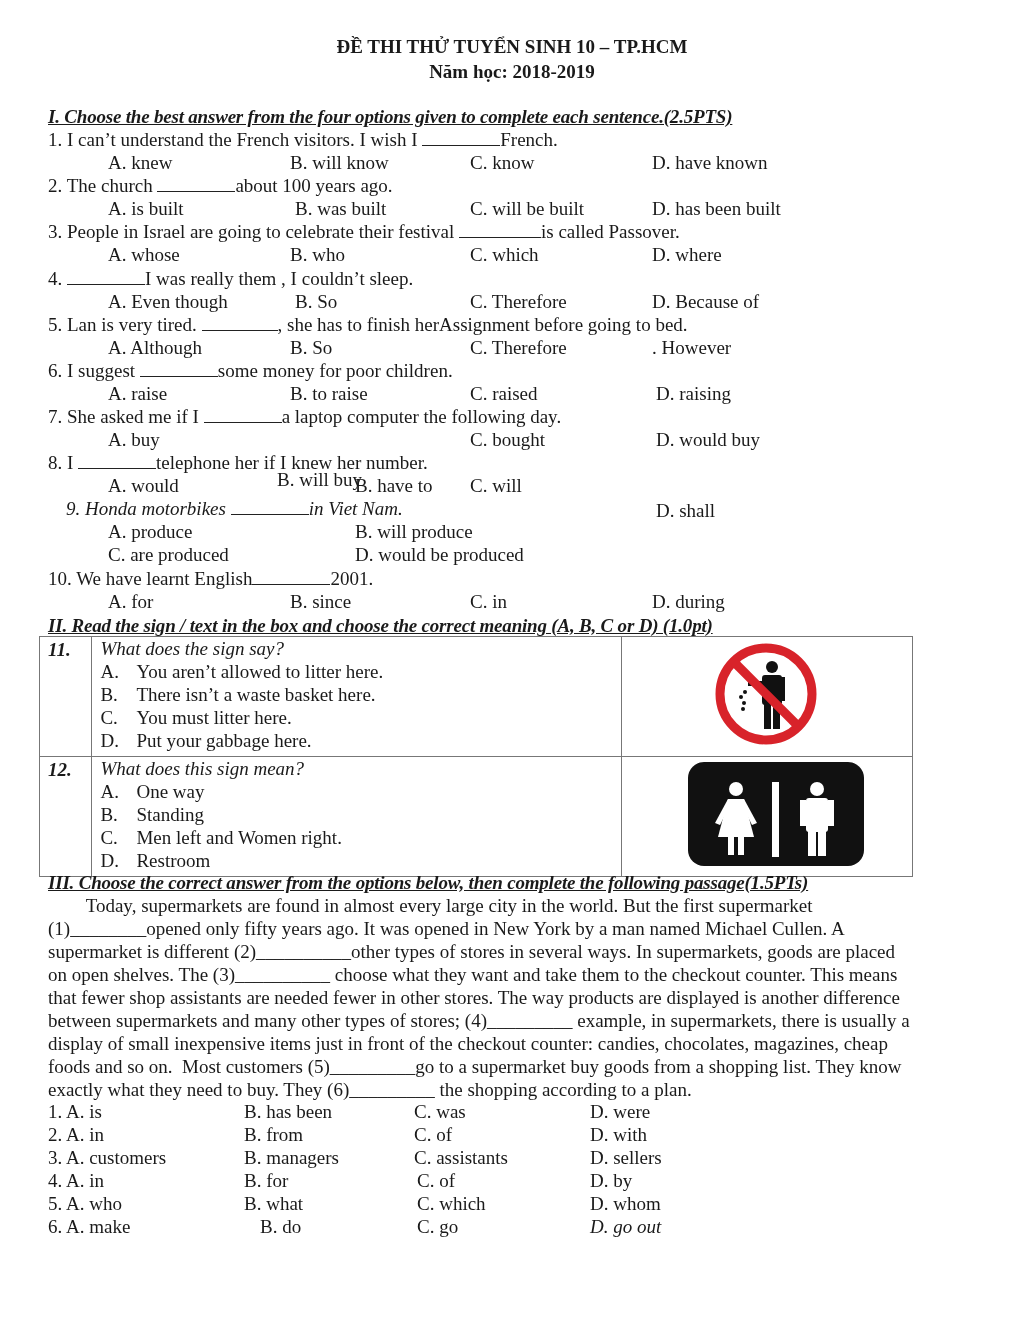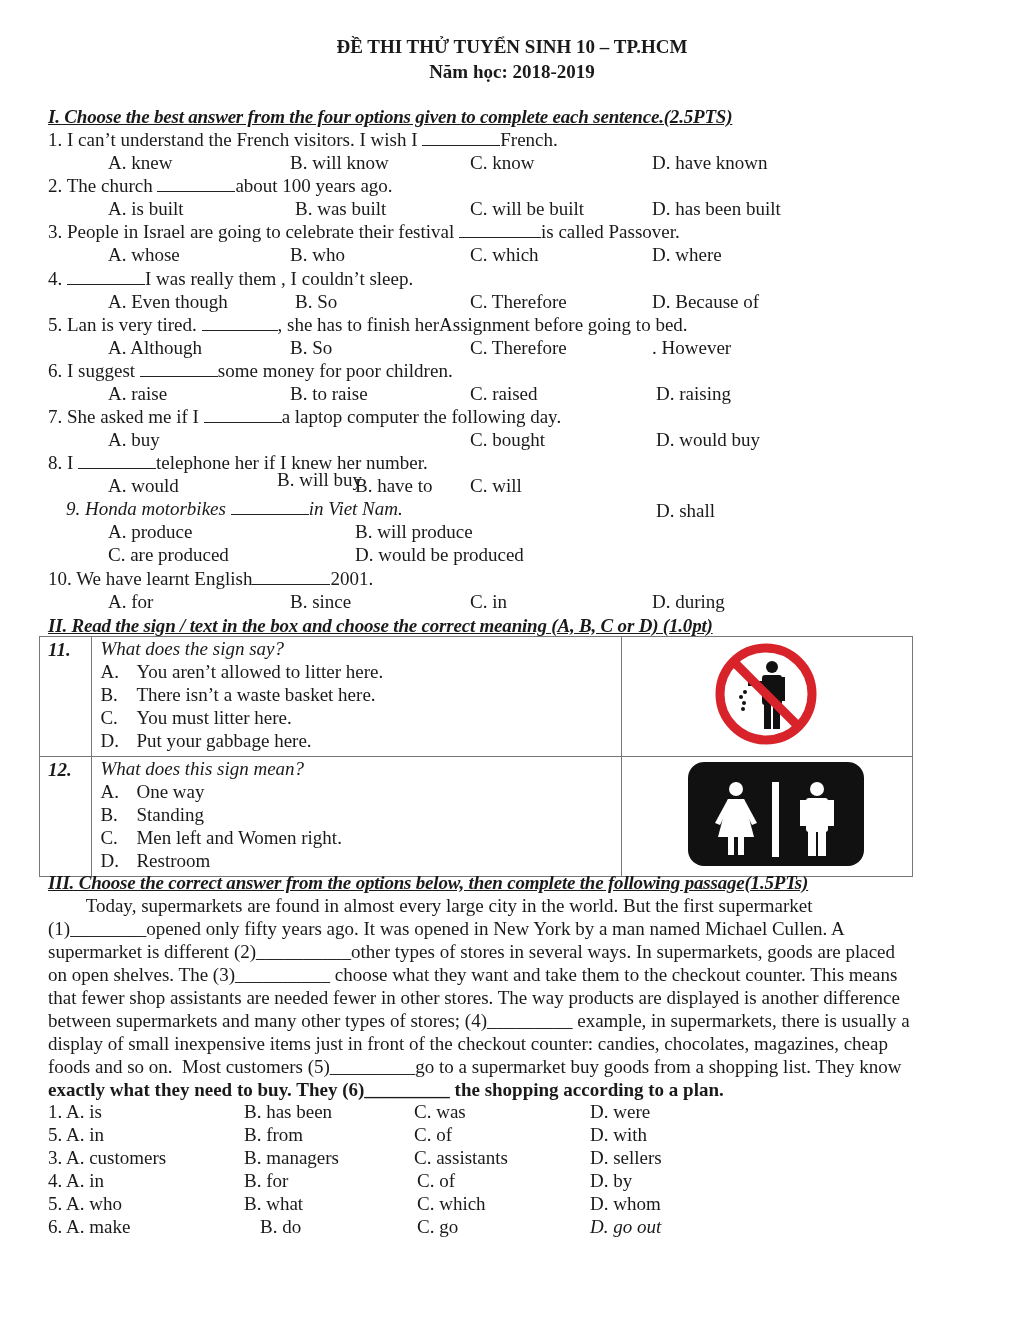--- a/index.html
+++ b/index.html
@@ -152,28 +152,28 @@
 <div class="abs section-head" style="left:48px; top:872px;">III. Choose the correct answer from  the options below, then complete the following passage(1.5PTs)</div>
 <div id="passage">
     <div class="abs q" style="left: 48px; top: 895px; white-space: pre;">        Today, supermarkets are found in almost every large city in the world. But the first supermarket</div>
     <div class="abs q" style="left: 48px; top: 918px; white-space: pre;">(1)________opened only fifty years ago. It was opened in New York by a man named Michael Cullen. A</div>
     <div class="abs q" style="left: 48px; top: 941px; white-space: pre;">supermarket is different (2)__________other types of stores in several ways. In supermarkets, goods are placed</div>
     <div class="abs q" style="left: 48px; top: 964px; white-space: pre;">on open shelves. The (3)__________ choose what they want and take them to the checkout counter. This means</div>
     <div class="abs q" style="left: 48px; top: 987px; white-space: pre;">that fewer shop assistants are needed fewer in other stores. The way products are displayed is another difference</div>
     <div class="abs q" style="left: 48px; top: 1010px; white-space: pre;">between supermarkets and many other types of stores; (4)_________ example, in supermarkets, there is usually a</div>
     <div class="abs q" style="left: 48px; top: 1033px; white-space: pre;">display of small inexpensive items just in front of the checkout counter: candies, chocolates, magazines, cheap</div>
     <div class="abs q" style="left: 48px; top: 1056px; white-space: pre;">foods and so on.  Most customers (5)_________go to a supermarket buy goods from a shopping list. They know</div>
-    <div class="abs q" style="left: 48px; top: 1079px; white-space: pre; font-weight: bold;">exactly what they need to buy. They (6)_________ the shopping according to a plan.</div>
+    <div class="abs q" style="left: 48px; top: 1079px; white-space: pre;">exactly what they need to buy. They (6)_________ the shopping according to a plan.</div>
   </div>
 <div id="answers">
     <div class="abs opt" style="left: 48px; top: 1101px;">1. A. is</div>
     <div class="abs opt" style="left: 244px; top: 1101px;">B. has been</div>
     <div class="abs opt" style="left: 414px; top: 1101px;">C. was</div>
     <div class="abs opt" style="left: 590px; top: 1101px;">D. were</div>
-    <div class="abs opt" style="left: 48px; top: 1124px;">5. A. in</div>
+    <div class="abs opt" style="left: 48px; top: 1124px;">2. A. in</div>
     <div class="abs opt" style="left: 244px; top: 1124px;">B. from</div>
     <div class="abs opt" style="left: 414px; top: 1124px;">C. of</div>
     <div class="abs opt" style="left: 590px; top: 1124px;">D. with</div>
     <div class="abs opt" style="left: 48px; top: 1147px;">3. A. customers</div>
     <div class="abs opt" style="left: 244px; top: 1147px;">B. managers</div>
     <div class="abs opt" style="left: 414px; top: 1147px;">C. assistants</div>
     <div class="abs opt" style="left: 590px; top: 1147px;">D. sellers</div>
     <div class="abs opt" style="left: 48px; top: 1170px;">4. A. in</div>
     <div class="abs opt" style="left: 244px; top: 1170px;">B. for</div>
     <div class="abs opt" style="left: 417px; top: 1170px;">C. of</div>

